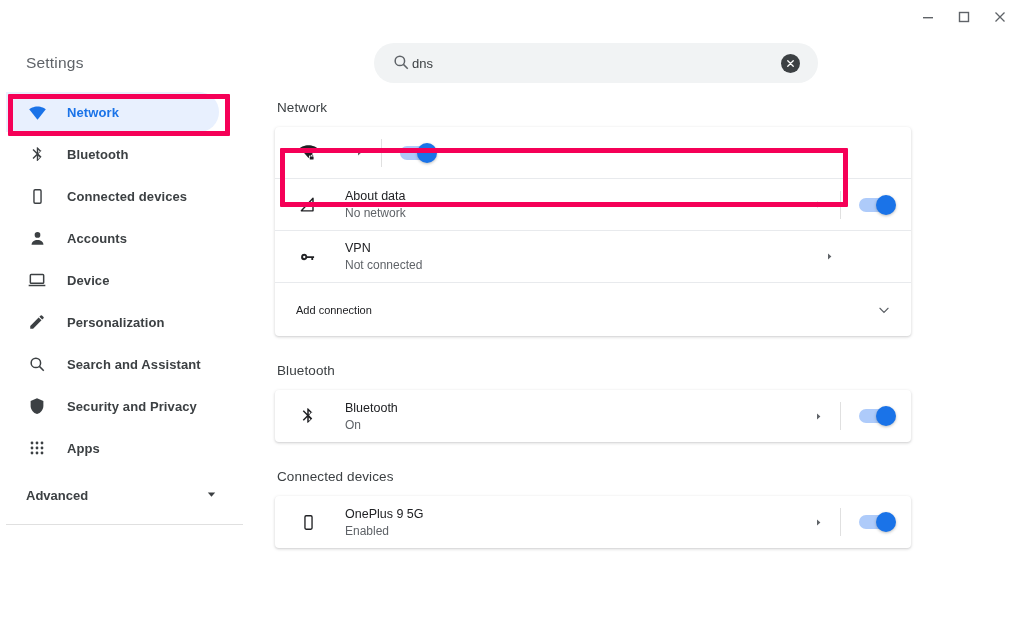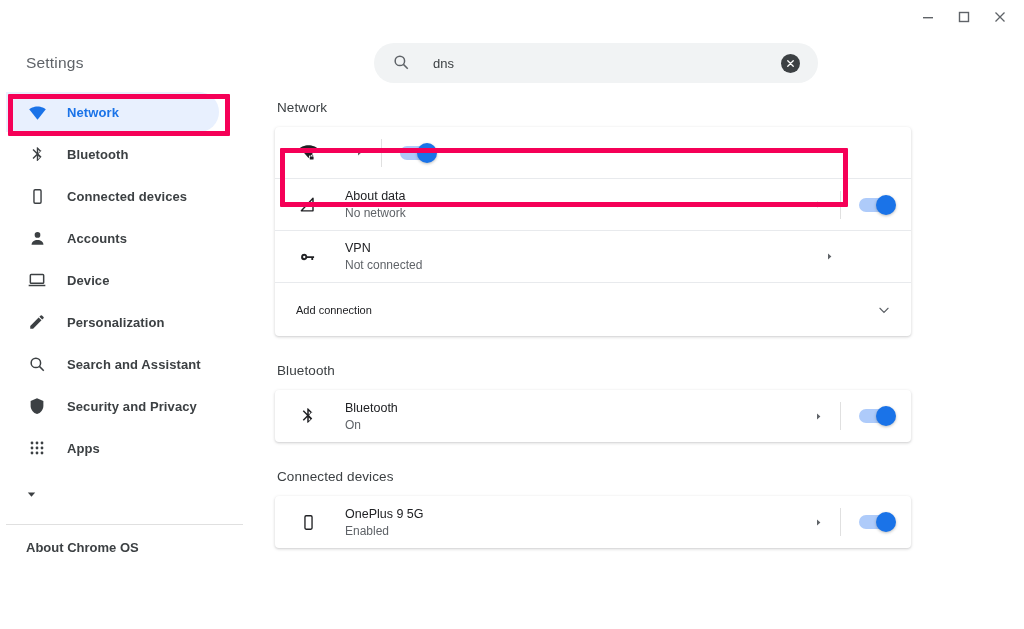--- a/index.html
+++ b/index.html
@@ -62,21 +62,20 @@
   
   .searchbar {
     position:absolute; left:374px; top:43px; width:444px; height:40px;
     background:#f1f3f4; border-radius:20px; display:flex; align-items:center;
     padding:0 14px 0 18px;
   }
   .searchbar .s-ico { width:20px; height:20px; color:#5f6368; flex:0 0 20px; }
   .searchbar .s-input {
     flex:1; border:none; outline:none; background:transparent;
     font-family:"Liberation Sans", sans-serif; font-size:13px; color:#3c4043;
-    margin-left:21px;
   }
   .searchbar .s-clear {
     width:19px; height:19px; border-radius:50%; background:#3c4043;
     display:flex; align-items:center; justify-content:center; flex:0 0 19px;
     margin-right:4px;
   }
 
   
   .content {
     position:absolute; left:237px; top:100px; width:787px; height:529px;
@@ -246,32 +245,30 @@
               <circle cx="19.5" cy="12" r="2.1"></circle>
             <circle cx="4.5" cy="19.5" r="2.1"></circle>
               <circle cx="12" cy="19.5" r="2.1"></circle>
               <circle cx="19.5" cy="19.5" r="2.1"></circle>
           </svg>
         </span>
         <span class="lbl">Apps</span>
       </div>
 
       <div class="nav-adv">
+        <span class="lbl">Advanced</span>
         <span>
           <svg width="11" height="11" viewBox="0 0 24 24" fill="currentColor">
               <path d="M4 7.5h16L12 17 4 7.5z"></path>
             </svg>
         </span>
       </div>
 
       <div class="nav-divider"></div>
 
-      <div class="nav-about">
-        <span>About Chrome OS</span>
-      </div>
     </div>
   </div>
 
   <div class="searchbar">
     <span class="s-ico">
       <svg width="18" height="18" viewBox="0 0 24 24" fill="none" stroke="currentColor" stroke-width="2">
           <circle cx="10.5" cy="10.5" r="6.3"></circle>
           <path d="M15.2 15.2 L21 21"></path>
         </svg>
     </span>

